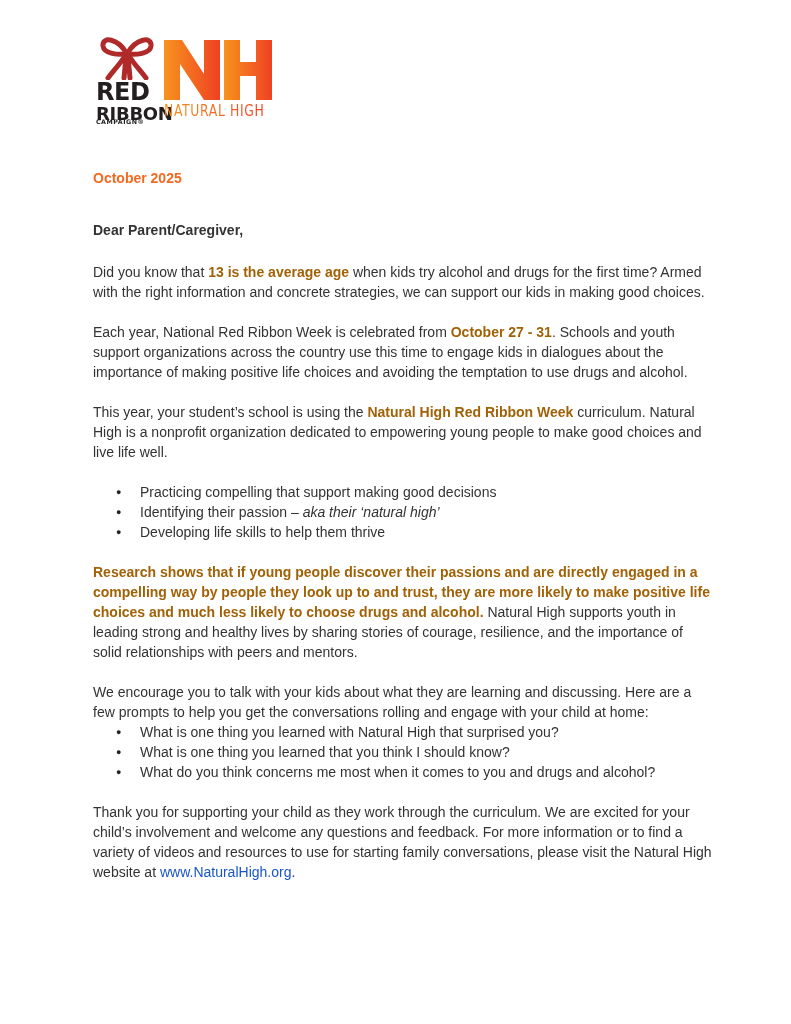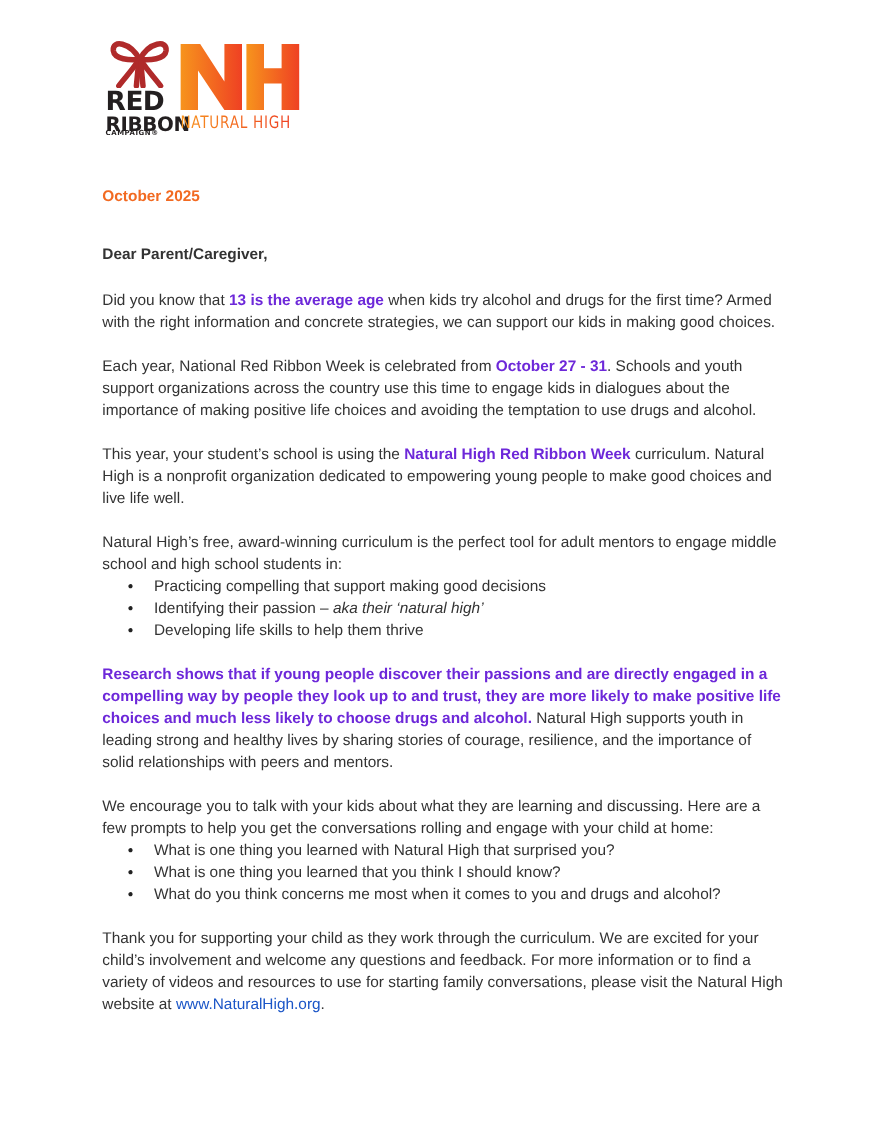--- a/index.html
+++ b/index.html
@@ -16,21 +16,21 @@
     .rr-ribbon { top: 71px; font-size: 18px; letter-spacing: -0.3px; }
     .rr-campaign { top: 85px; font-size: 6.3px; letter-spacing: 0.5px; }
     .nh-letters { position: absolute; left: 0; top: 0; width: 110px; height: 60px; }
     .nh-text { position: absolute; left: 0; top: 64px; font-family: "DejaVu Sans", sans-serif; font-size: 15.5px; letter-spacing: 0.8px; white-space: nowrap; line-height: 1;
       background: linear-gradient(90deg, #f7941d, #ef4123); -webkit-background-clip: text; background-clip: text; color: transparent; transform: scaleX(0.8); transform-origin: left top; }
 
     .doc { position: absolute; left: 93px; top: 168px; width: 620px; font-size: 14px; line-height: 20px; }
     .date { color: #f26a21; font-weight: bold; margin: 0 0 30px 0; height: 22px; }
     .greeting { font-weight: bold; margin: 0 0 22px 0; }
     p { margin: 0 0 20px 0; }
-    b { color: #6d28d9; }
+    b { color: #a16207; }
     ul { margin: 0 0 20px 0; padding: 0 0 0 47px; list-style: none; }
     li { position: relative; }
     li::before { content: "\25CF"; position: absolute; left: -24px; top: 0; font-size: 9px; color: #222; }
     .link { color: #1a55c7; }
   </style>
 </head>
 <body>
 
 <div class="logo">
   <div class="logo-rr">
@@ -66,21 +66,20 @@
 <div class="doc">
   <div class="date">October 2025</div>
   <div class="greeting">Dear Parent/Caregiver,</div>
 
   <p><span>Did you know that </span><b>13 is the average age</b><span> when kids try alcohol and drugs for the first time? Armed with the right information and concrete strategies, we can support our kids in making good choices.</span></p>
 
   <p><span>Each year, National Red Ribbon Week is celebrated from </span><b>October 27 - 31</b><span>. Schools and youth support organizations across the country use this time to engage kids in dialogues about the importance of making positive life choices and avoiding the temptation to use drugs and alcohol.</span></p>
 
   <p><span>This year, your student’s school is using the </span><b>Natural High Red Ribbon Week</b><span> curriculum. Natural High is a nonprofit organization dedicated to empowering young people to make good choices and live life well.</span></p>
 
-  <p style="margin-bottom:0">Natural High’s free, award-winning curriculum is the perfect tool for adult mentors to engage middle school and high school students in:</p>
   <ul>
     <li><span>Practicing compelling that support making good decisions</span></li>
     <li><span>Identifying their passion – </span><i>aka their ‘natural high’</i></li>
     <li><span>Developing life skills to help them thrive</span></li>
   </ul>
 
   <p><b>Research shows that if young people discover their passions and are directly engaged in a compelling way by people they look up to and trust, they are more likely to make positive life choices and much less likely to choose drugs and alcohol.</b><span> Natural High supports youth in leading strong and healthy lives by sharing stories of courage, resilience, and the importance of solid relationships with peers and mentors.</span></p>
 
   <p style="margin-bottom:0">We encourage you to talk with your kids about what they are learning and discussing. Here are a few prompts to help you get the conversations rolling and engage with your child at home:</p>
   <ul>

